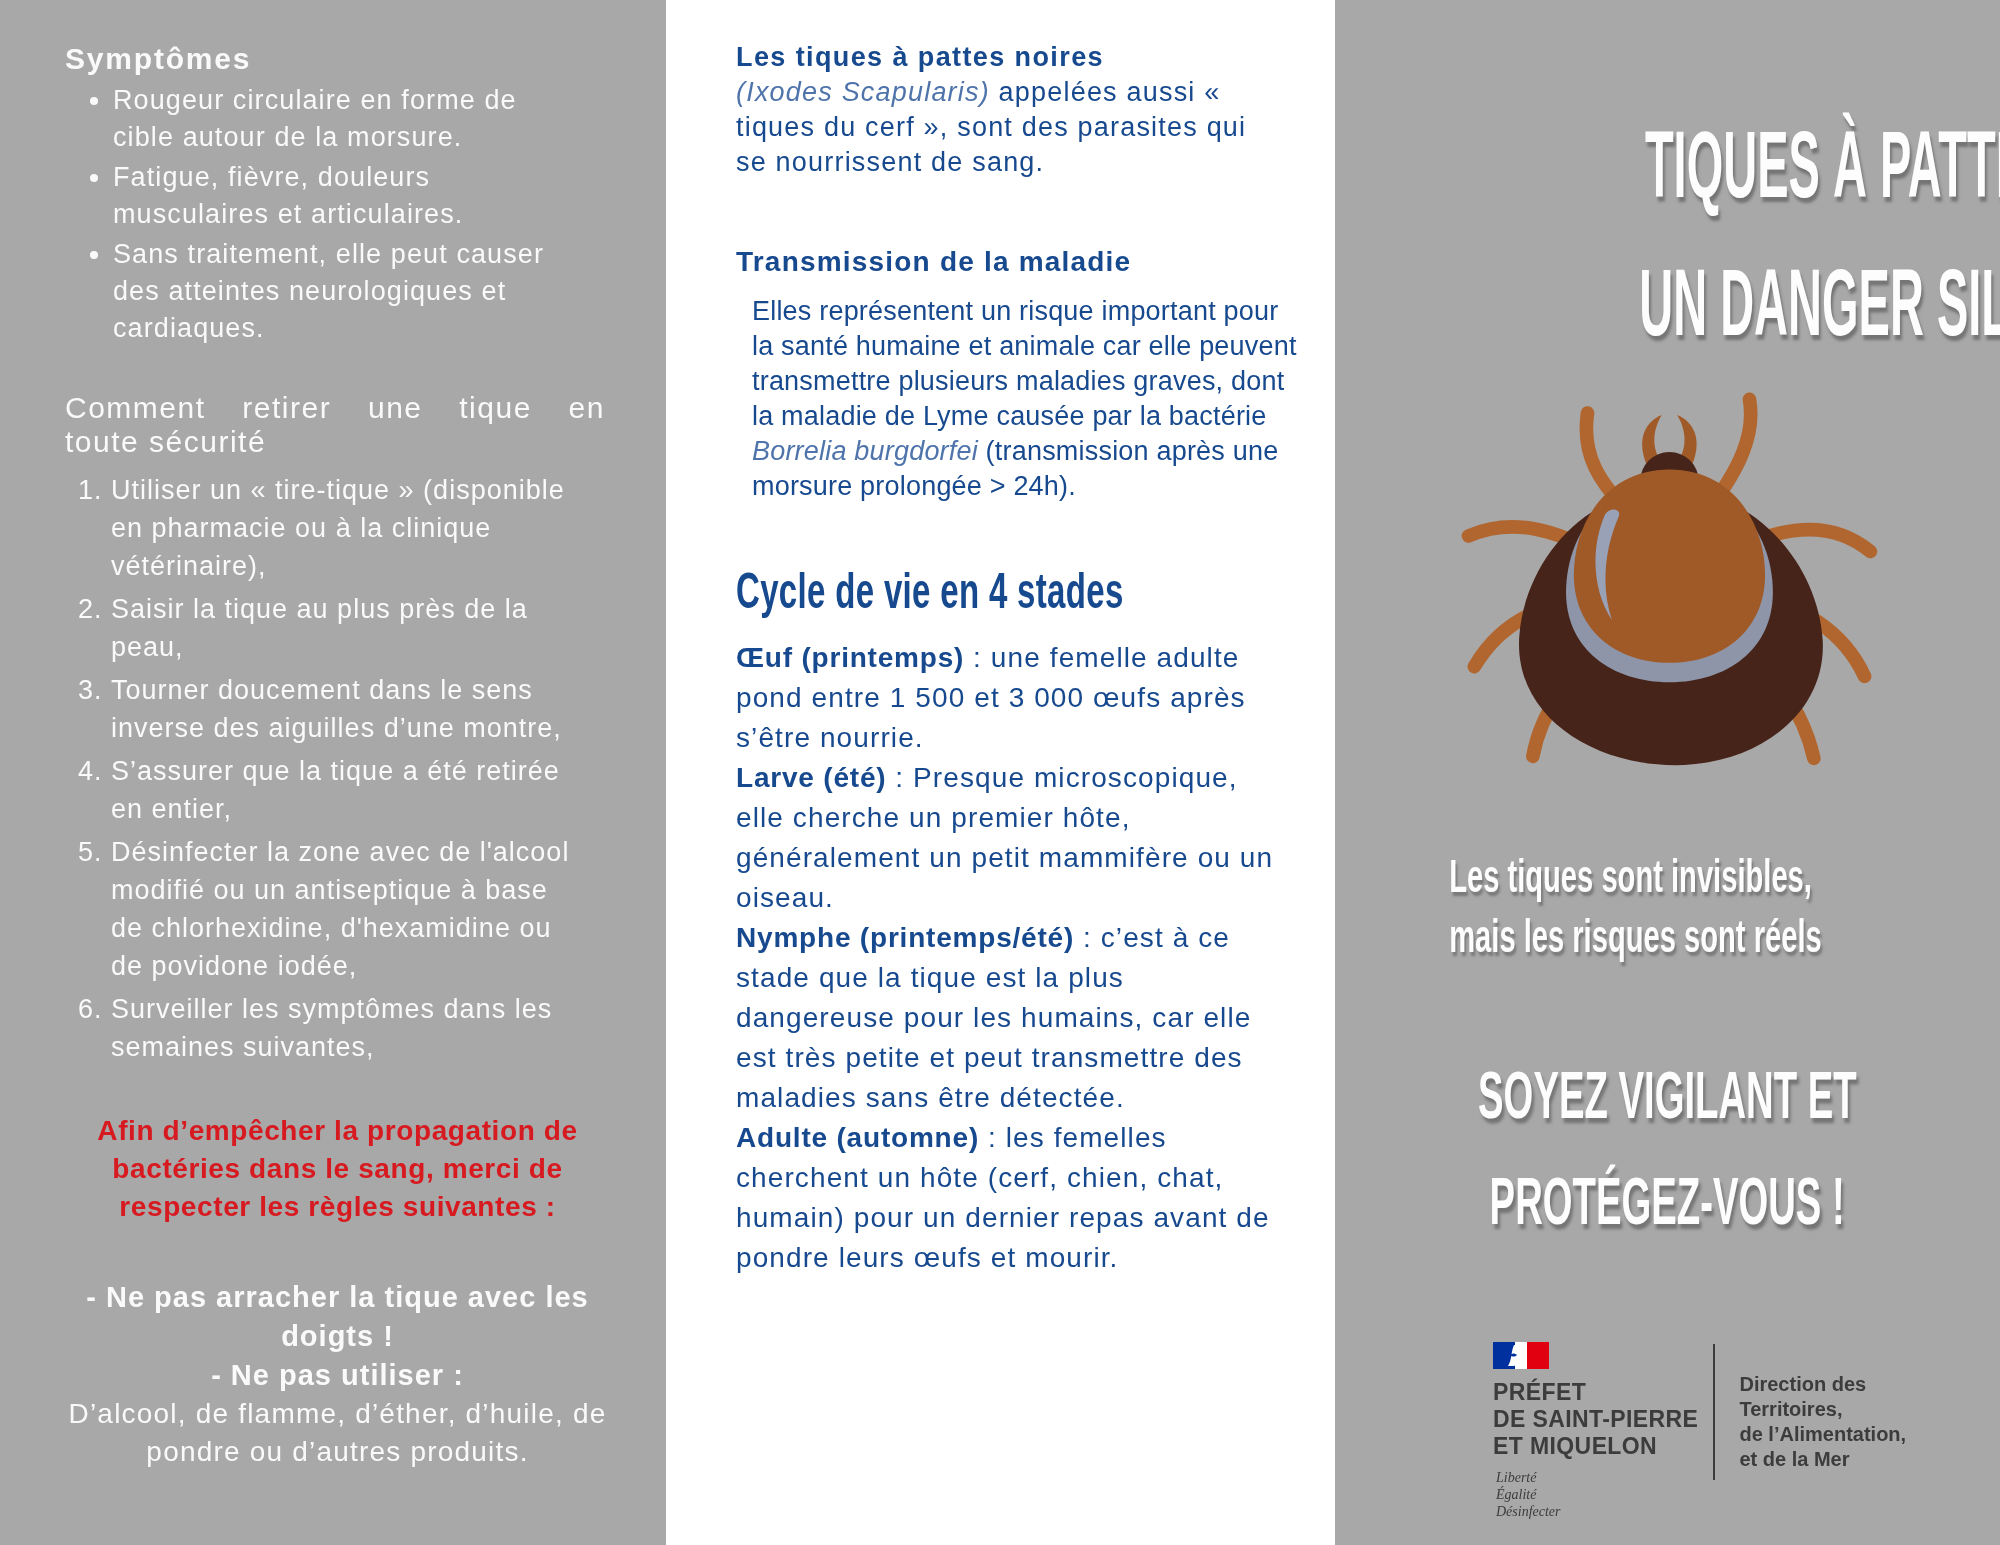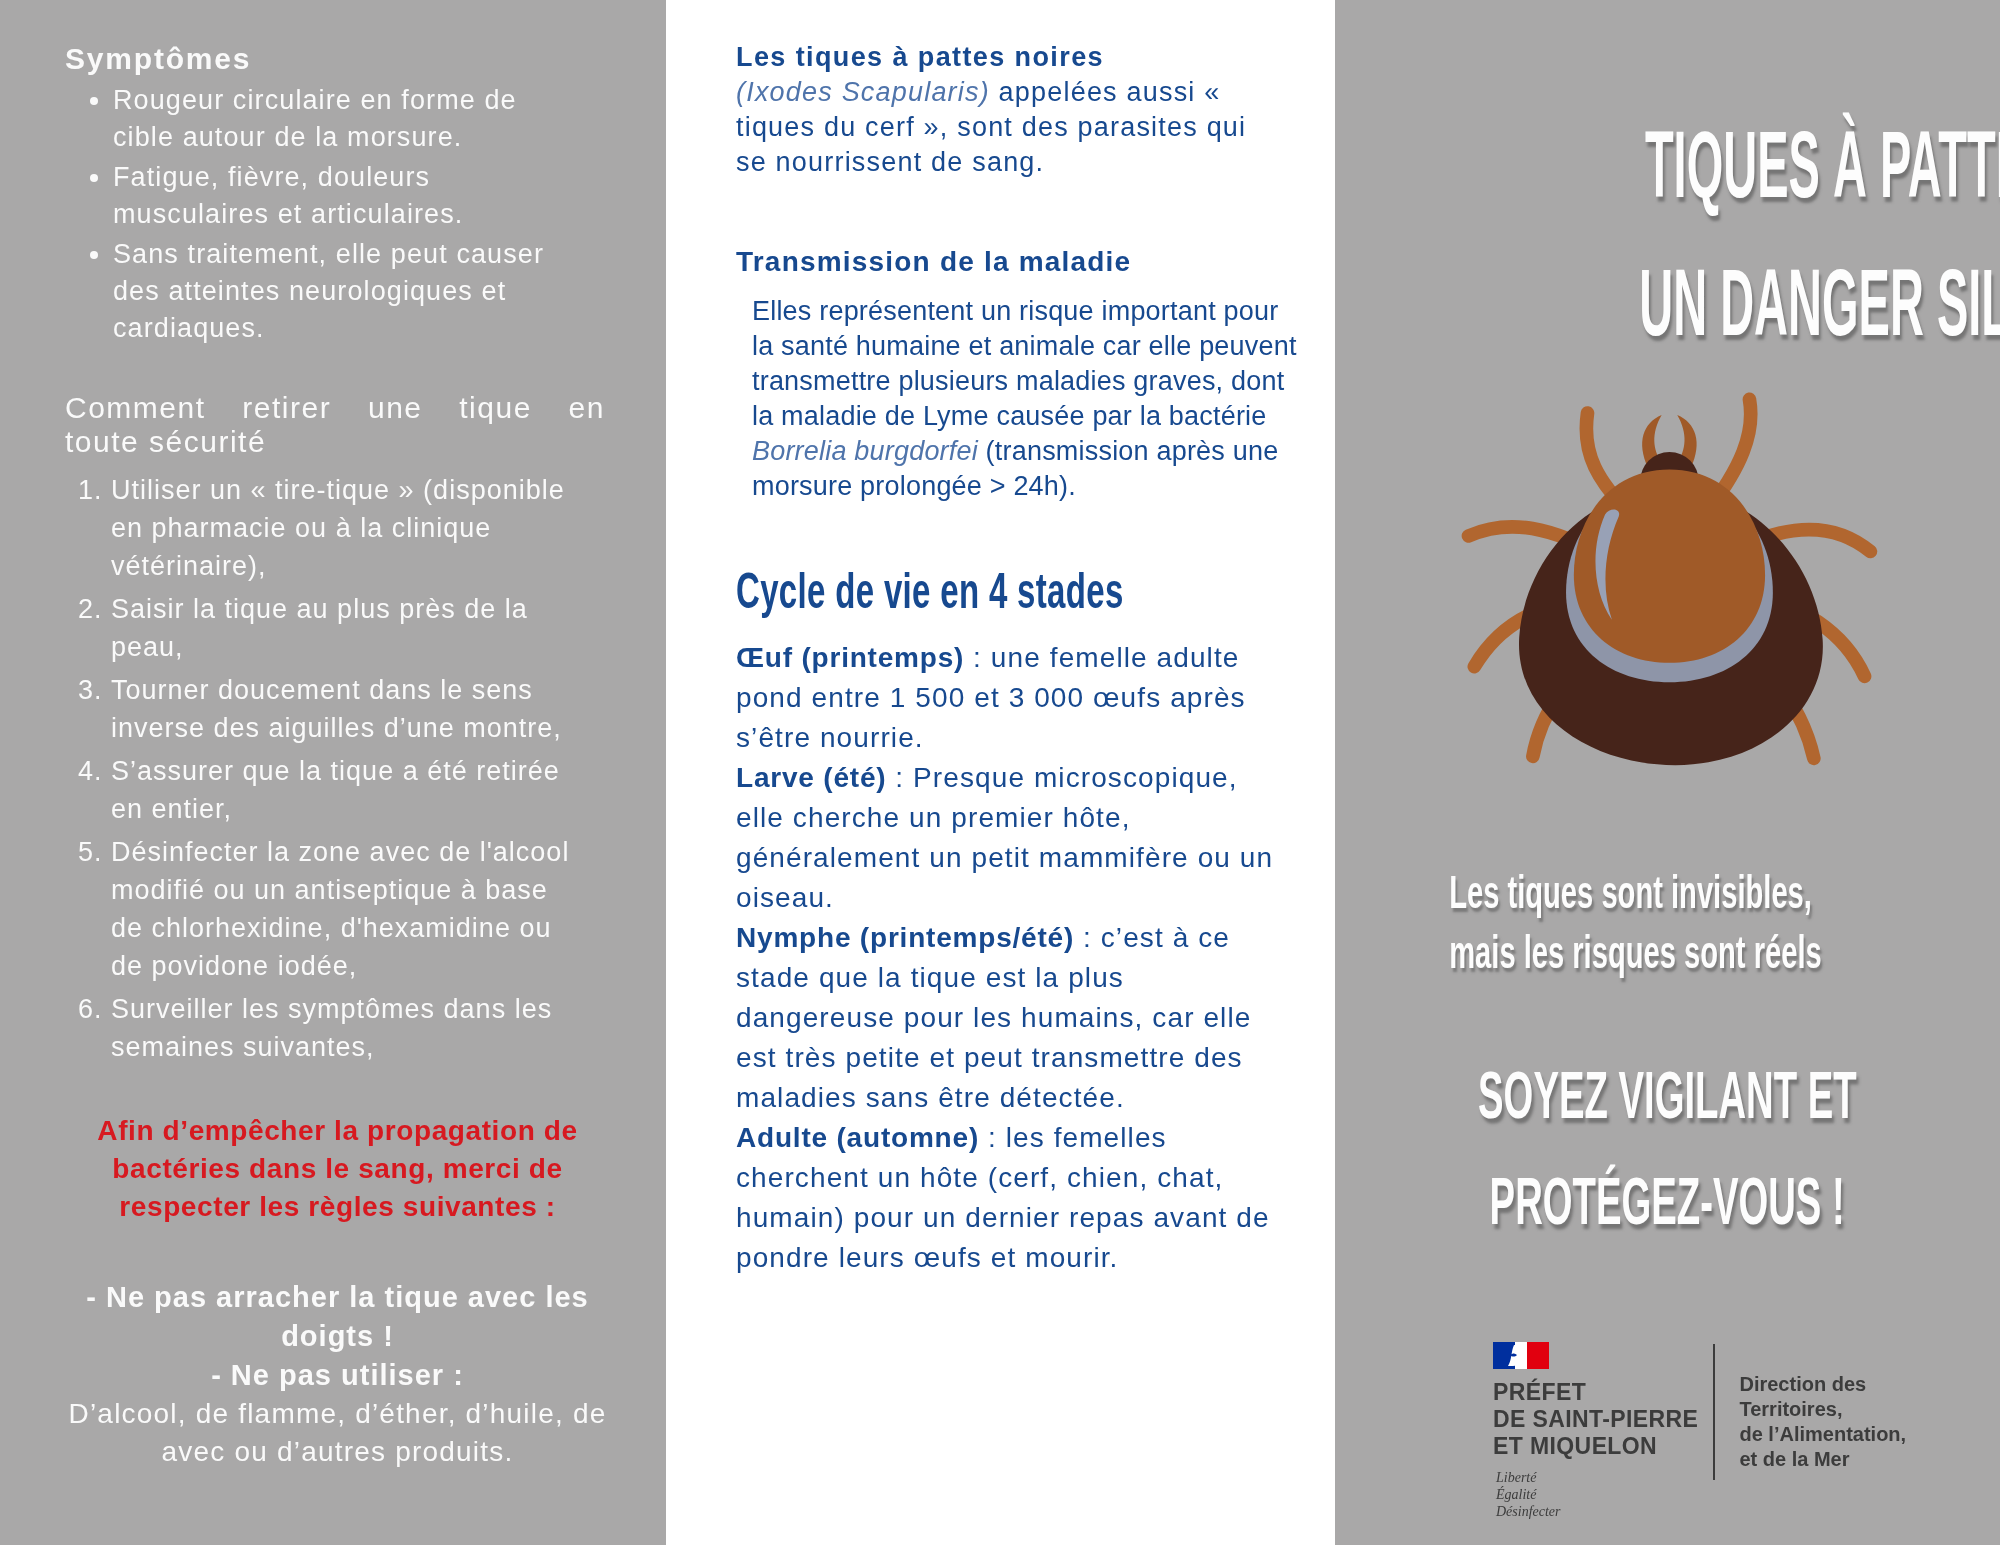--- a/index.html
+++ b/index.html
@@ -44,21 +44,21 @@
   .mp-stage { font-size:28px; line-height:40px; letter-spacing:1.1px; margin:0; width:545px; }
   .mp-stage strong { letter-spacing:0.8px; }
 
   
   .rp-title { position:absolute; top:118px; left:0; width:665px; text-align:center; }
   .rp-title .big { display:block; margin-bottom:44px; }
   .bigline { display:inline-block; transform:scaleX(0.5); transform-origin:center;
              font-weight:bold; white-space:nowrap; font-size:94px; line-height:1;
              color:#fdfdfd; text-shadow:4px 5px 4px rgba(75,75,75,0.55); }
   .rp-tick { position:absolute; top:372px; left:100px; width:465px; height:400px; }
-  .rp-tagline { position:absolute; top:846px; left:0; width:591px; text-align:center;margin-top:16px; }
+  .rp-tagline { position:absolute; top:846px; left:0; width:591px; text-align:center; }
   .tagline-line { display:inline-block; transform:scaleX(0.62); transform-origin:center;
                   font-weight:bold; white-space:nowrap; font-size:47px; line-height:60px;
                   color:#fdfdfd; text-shadow:3px 4px 3px rgba(75,75,75,0.5); }
   .rp-cta { position:absolute; top:1062px; left:0; width:665px; text-align:center; }
   .rp-cta .row { display:block; margin-bottom:40px; }
   .cta-line { display:inline-block; transform:scaleX(0.58); transform-origin:center;
               font-weight:bold; white-space:nowrap; font-size:66px; line-height:1;
               color:#fdfdfd; text-shadow:4px 5px 4px rgba(75,75,75,0.55); }
 
   
@@ -95,21 +95,21 @@
       <li><span>Tourner doucement dans le sens inverse des aiguilles d’une montre,</span></li>
       <li><span>S’assurer que la tique a été retirée en entier,</span></li>
       <li><span>Désinfecter la zone avec de l'alcool modifié ou un antiseptique à base de chlorhexidine, d'hexamidine ou de povidone iodée,</span></li>
       <li><span>Surveiller les symptômes dans les semaines suivantes,</span></li>
     </ol>
 
     <p class="lp-warning">Afin d’empêcher la propagation de bactéries dans le sang, merci de respecter les règles suivantes :</p>
 
     <p class="lp-dont-bold">- Ne pas arracher la tique avec les doigts !</p>
     <p class="lp-dont-bold">- Ne pas utiliser :</p>
-    <p class="lp-dont-reg">D’alcool, de flamme, d’éther, d’huile, de avec ou d’autres produits.</p>
+    <p class="lp-dont-reg">D’alcool, de flamme, d’éther, d’huile, de pondre ou d’autres produits.</p>
   </section>
 
   <section class="panel panel-mid">
     <p class="mp-para">
       <strong class="mp-title">Les tiques à pattes noires</strong><br>
       <em class="latin">(Ixodes Scapularis)</em><span> appelées aussi « tiques du cerf », sont des parasites qui se nourrissent de sang.</span>
     </p>
 
     <h3 class="mp-h3">Transmission de la maladie</h3>
     <p class="mp-trans">

